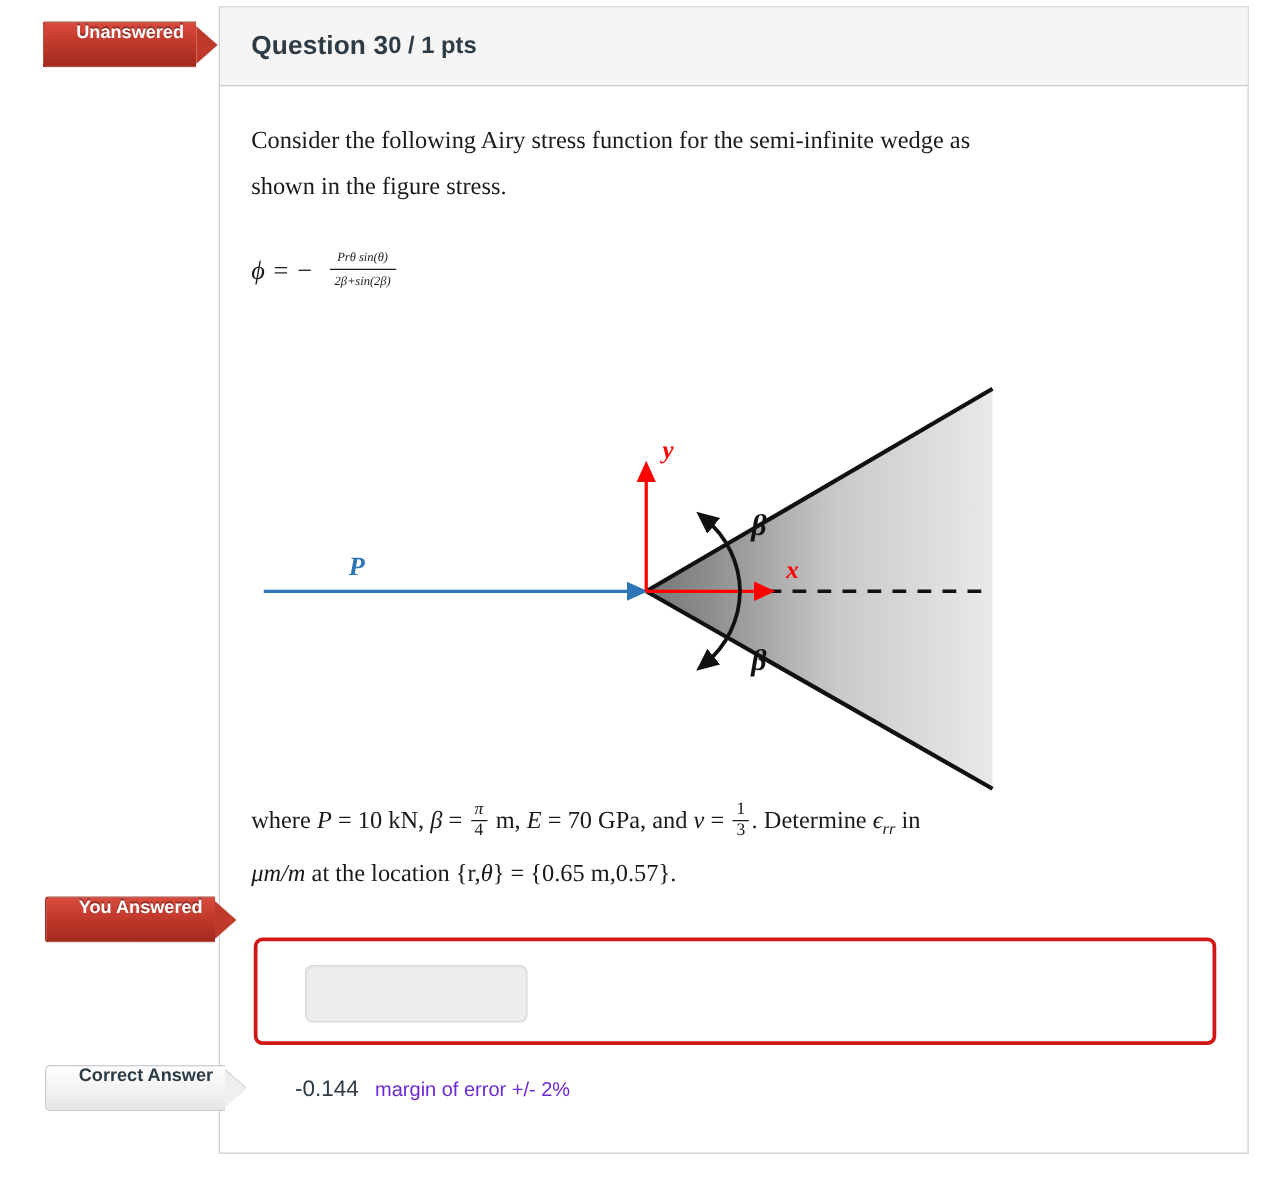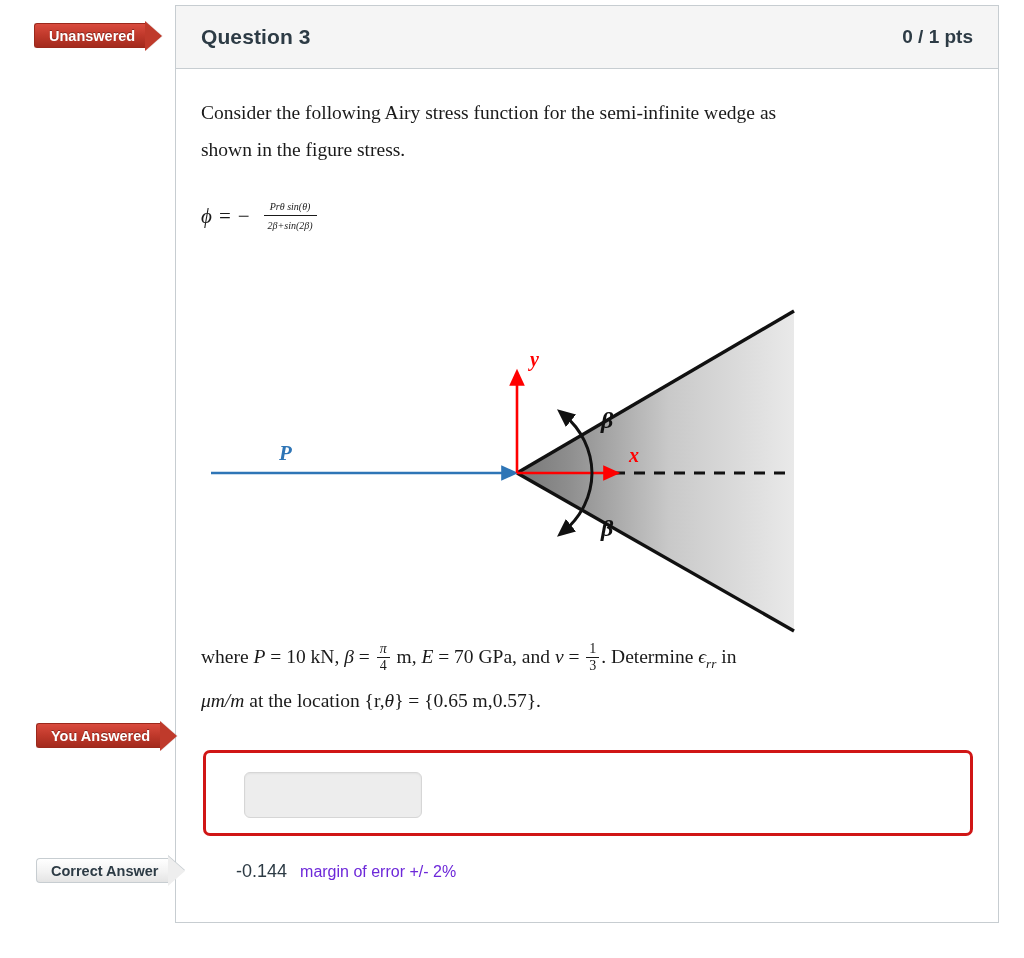--- a/index.html
+++ b/index.html
@@ -28,23 +28,22 @@
     background: #ffffff;
   }
   .question-header {
     position: relative;
     height: 63px;
     background: #f5f5f5;
     border-bottom: 1px solid #c7cdd1;
     box-sizing: border-box;
     display: flex;
     align-items: center;
-    justify-content: space-between;
+    justify-content: flex-start;
     padding: 0 25px 0 25px;
-    gap: 13px;
   }
   .question-title {
     font-size: 21px;
     font-weight: bold;
     color: #2d3b45;
     letter-spacing: 0.1px;
   }
   .question-points {
     font-size: 19px;
     font-weight: bold;
@@ -57,24 +56,24 @@
     height: 31px;
     display: flex;
     align-items: center;
     box-sizing: border-box;
     font-size: 14.5px;
     font-weight: bold;
     white-space: nowrap;
     z-index: 5;
   }
   .flag .flag-body {
-    height: 25px;
-    display: flex;
-    align-items: center;
-    padding: 0 10px 0 14px;
+    height: 37px;
+    display: flex;
+    align-items: flex-start;
+    padding: 0 10px 0 26px;
     box-sizing: border-box;
     border-radius: 3px 0 0 3px;
   }
   .flag .flag-tip {
     width: 0;
     height: 0;
     border-top: 15.5px solid transparent;
     border-bottom: 15.5px solid transparent;
   }
 

